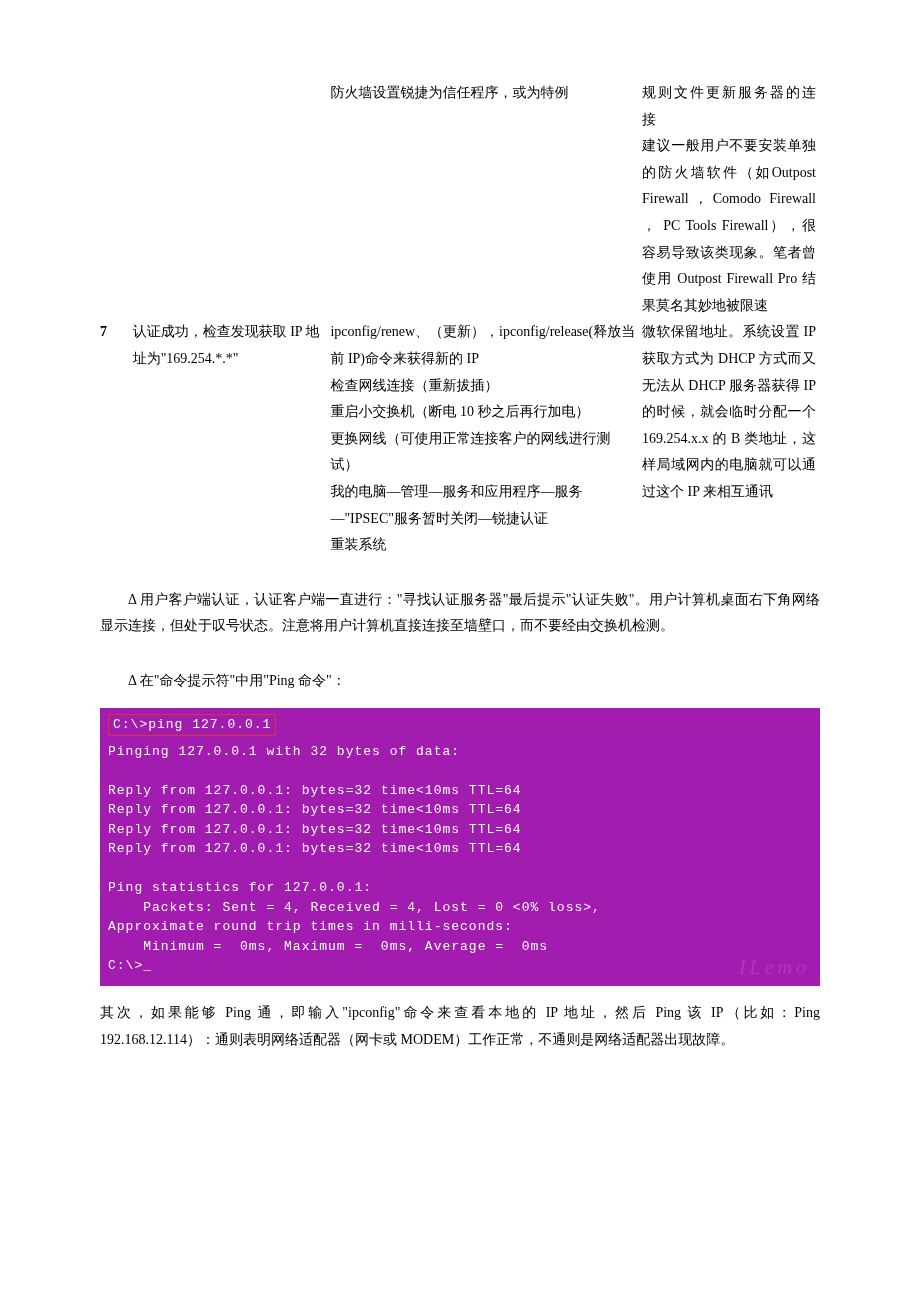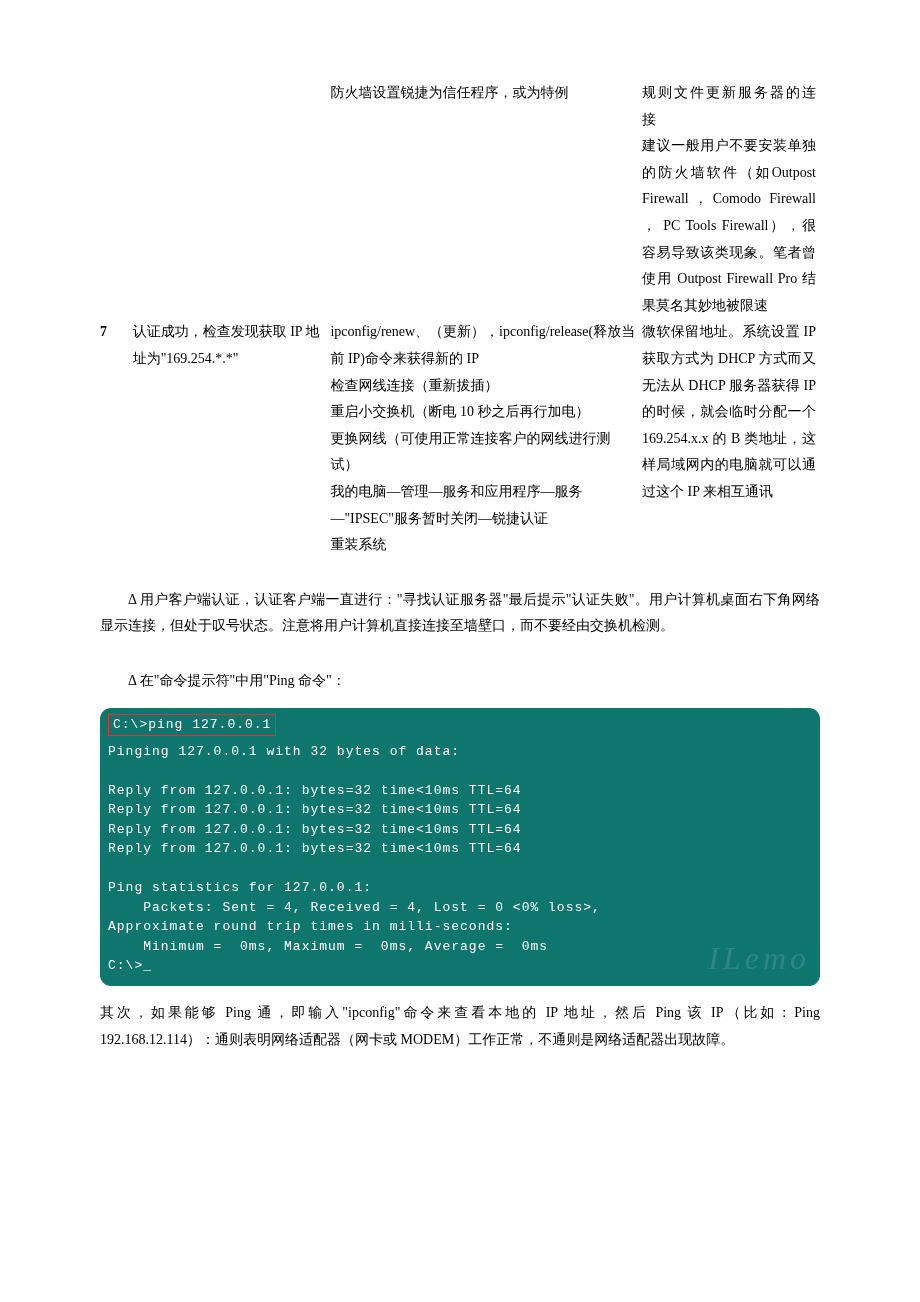--- a/index.html
+++ b/index.html
@@ -31,44 +31,43 @@
   .note-col  { width: 180px; text-align: justify; text-justify: inter-ideograph;}
   .note-col .spread { text-align-last: justify; }
   .para {
     margin: 0 0 6px 0;
     text-align: justify;
     text-justify: inter-ideograph;
   }
   .indent2 { text-indent: 2em; }
   .section { margin-top: 28px; }
   .term {
-    background: #0f766e;
+    background: #a21caf;
     color: #fff;
     font-family: "Courier New", monospace;
     font-size: 13px;
     line-height: 1.5;
     padding: 6px 8px 10px 8px;
     margin: 14px 0;
     white-space: pre;
     letter-spacing: 1px;
     position: relative;
-    border-radius: 11px;
   }
   .term .cmdline {
     border: 1px solid #d33;
     display: inline-block;
     padding: 0 4px;
     margin-bottom: 6px;
   }
   .term .wm {
     position: absolute;
     right: 10px;
     bottom: 4px;
     font-family: serif;
-    font-size: 32px;
+    font-size: 20px;
     letter-spacing: 4px;
     color: #fff;
     opacity: 0.12;
     font-style: italic;
   }
 </style>
 </head>
 <body>
 
 <div class="page">

